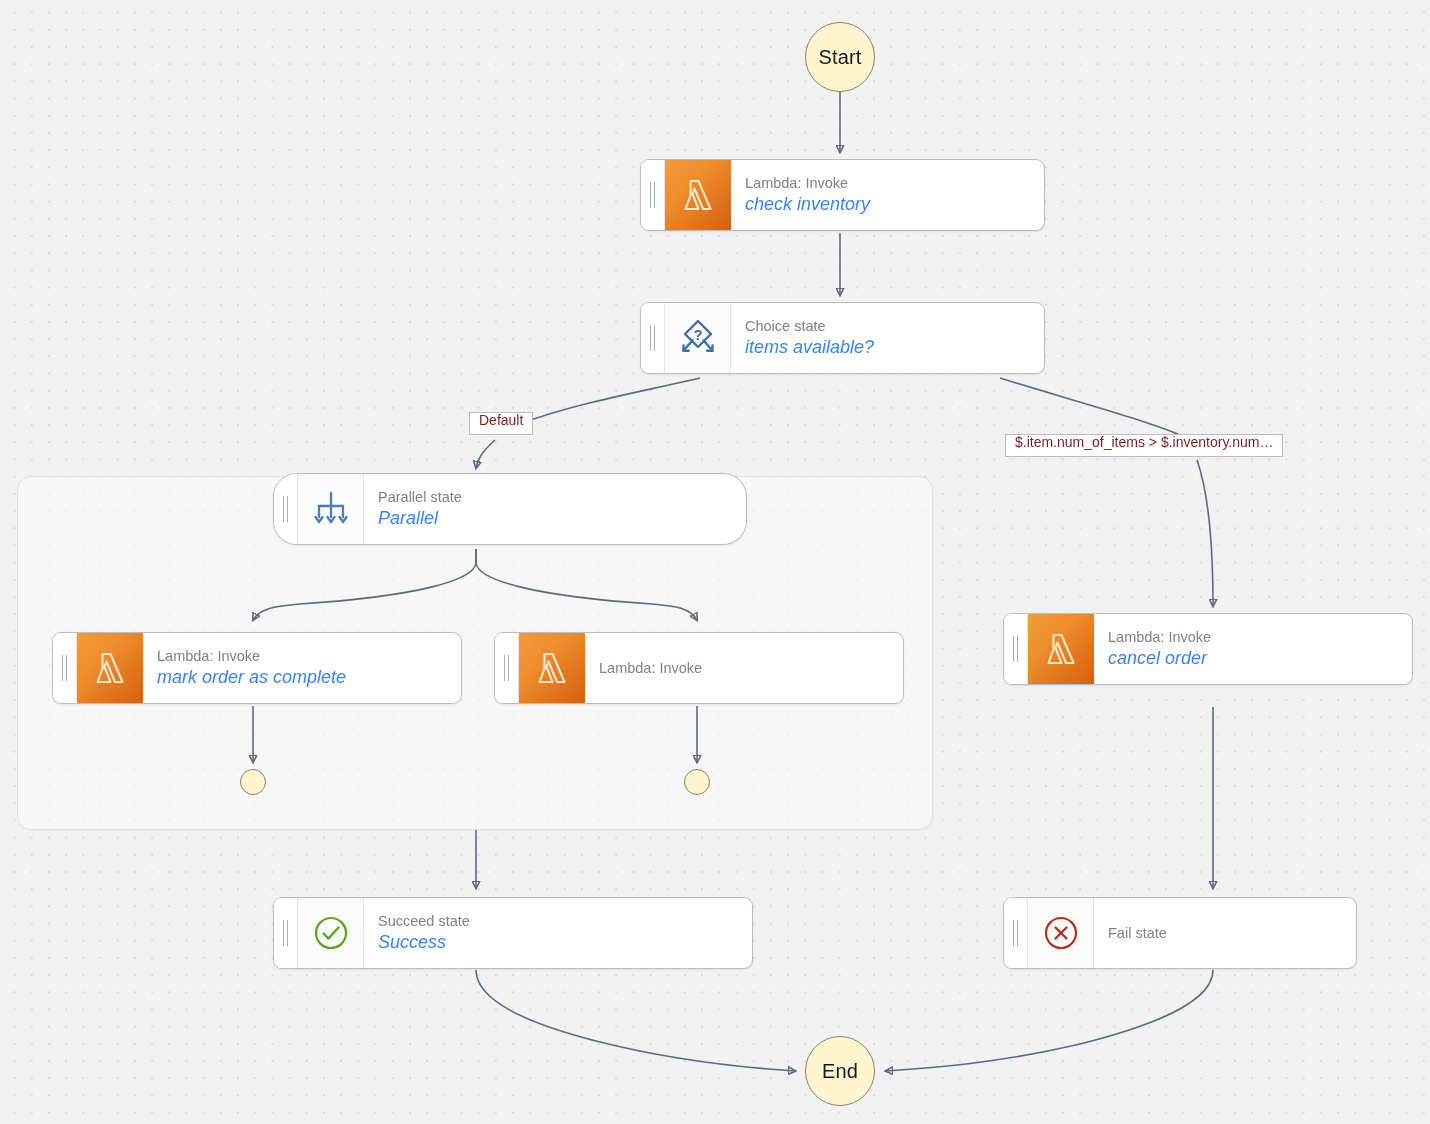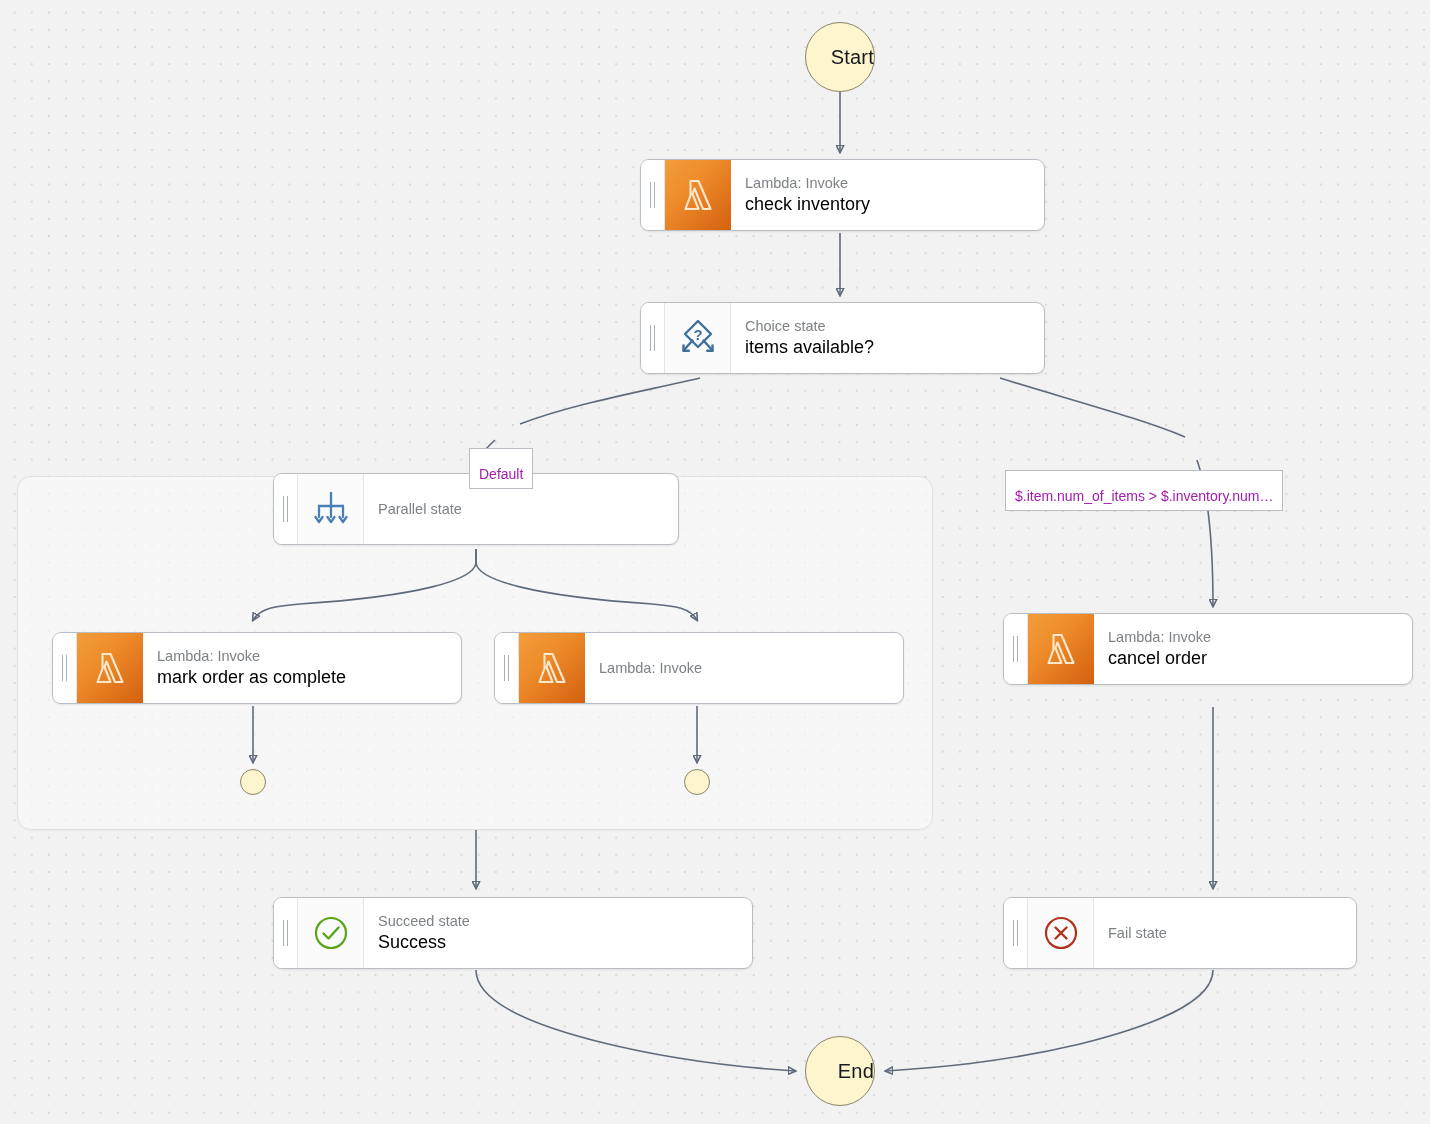--- a/index.html
+++ b/index.html
@@ -45,21 +45,21 @@
   #edges path { fill: none; stroke: #5f6b7a; stroke-width: 1.6px; }
 
   
   .terminal {
     position: absolute;
     border-radius: 50%;
     background: #fdf5cd;
     border: 1.4px solid #8a8468;
     display: flex;
     align-items: center;
-    justify-content: flex-end;
+    justify-content: center;
     color: #16191f;
     letter-spacing: .2px;
   }
   .terminal.big { width: 70px; height: 70px; font-size: 20px; }
   .terminal.dot { width: 26px; height: 26px; border-width: 1.3px; }
 
   
   .node {
     position: absolute;
     display: flex;
@@ -112,37 +112,37 @@
     min-width: 0;
   }
   .kind {
     font-size: 14.5px;
     color: #7d8287;
     line-height: 1.25;
     white-space: nowrap;
   }
   .title {
     font-size: 18px;
-    color: #000000;
+    color: #3b82f6;
     line-height: 1.3;
     white-space: nowrap;
     margin-top: 1px;
+    font-style: italic;
   }
 
   
   .edge-label {
     position: absolute;
     background: #ffffff;
     border: 1px solid #b9bec4;
-    color: #a21caf;
+    color: #7f1d1d;
     font-size: 14px;
     line-height: 1;
-    padding: 18px 9px 7px;
+    padding: 0 9px 7px;
     white-space: nowrap;
-    margin-top: 36px;
   }
 </style>
 </head>
 <body>
 
 <div id="canvas">
 
   <div class="group-box" style="left:17px; top:476px; width:916px; height:354px;"></div>
 
   <svg id="edges" viewBox="0 0 1430 1124">
@@ -219,39 +219,40 @@
         <path d="M28.5 25.5 L37.5 35.5" stroke="#3f6f9f" stroke-width="2.4" stroke-linecap="round"></path>
         <path d="M37.5 30.5 L37.5 35.8 L32.2 35.8" fill="none" stroke="#3f6f9f" stroke-width="2.4" stroke-linecap="round" stroke-linejoin="round"></path>
       </svg>
     </div>
     <div class="labels">
       <div class="kind">Choice state</div>
       <div class="title">items available?</div>
     </div>
   </div>
 
-  <div class="node" style="left:273px; top:473px; width:406px;">
+  <div class="node" style="left:273px; top:473px; width:474px;border-radius:24px;">
     <div class="grip">
       <i></i>
         <i></i>
     </div>
     <div class="icon-tile plain">
       <svg width="46" height="46" viewBox="0 0 46 46">
         <path d="M23 7 L23 20" stroke="#4a7fb5" stroke-width="2.3" stroke-linecap="round"></path>
         <path d="M11 20 L35 20" stroke="#4a7fb5" stroke-width="2.3" stroke-linecap="round"></path>
         <path d="M11 20 L11 31" stroke="#4a7fb5" stroke-width="2.3" stroke-linecap="round"></path>
         <path d="M23 20 L23 31" stroke="#4a7fb5" stroke-width="2.3" stroke-linecap="round"></path>
         <path d="M35 20 L35 31" stroke="#4a7fb5" stroke-width="2.3" stroke-linecap="round"></path>
         <path d="M7.5 31 L11 36 L14.5 31" fill="none" stroke="#4a7fb5" stroke-width="2.3" stroke-linecap="round" stroke-linejoin="round"></path>
         <path d="M19.5 31 L23 36 L26.5 31" fill="none" stroke="#4a7fb5" stroke-width="2.3" stroke-linecap="round" stroke-linejoin="round"></path>
         <path d="M31.5 31 L35 36 L38.5 31" fill="none" stroke="#4a7fb5" stroke-width="2.3" stroke-linecap="round" stroke-linejoin="round"></path>
       </svg>
     </div>
     <div class="labels">
       <div class="kind">Parallel state</div>
+      <div class="title">Parallel</div>
     </div>
   </div>
 
   <div class="node" style="left:52px; top:632px; width:410px;">
     <div class="grip">
       <i></i>
         <i></i>
     </div>
     <div class="icon-tile lambda">
       <svg width="44" height="44" viewBox="0 0 44 44">

